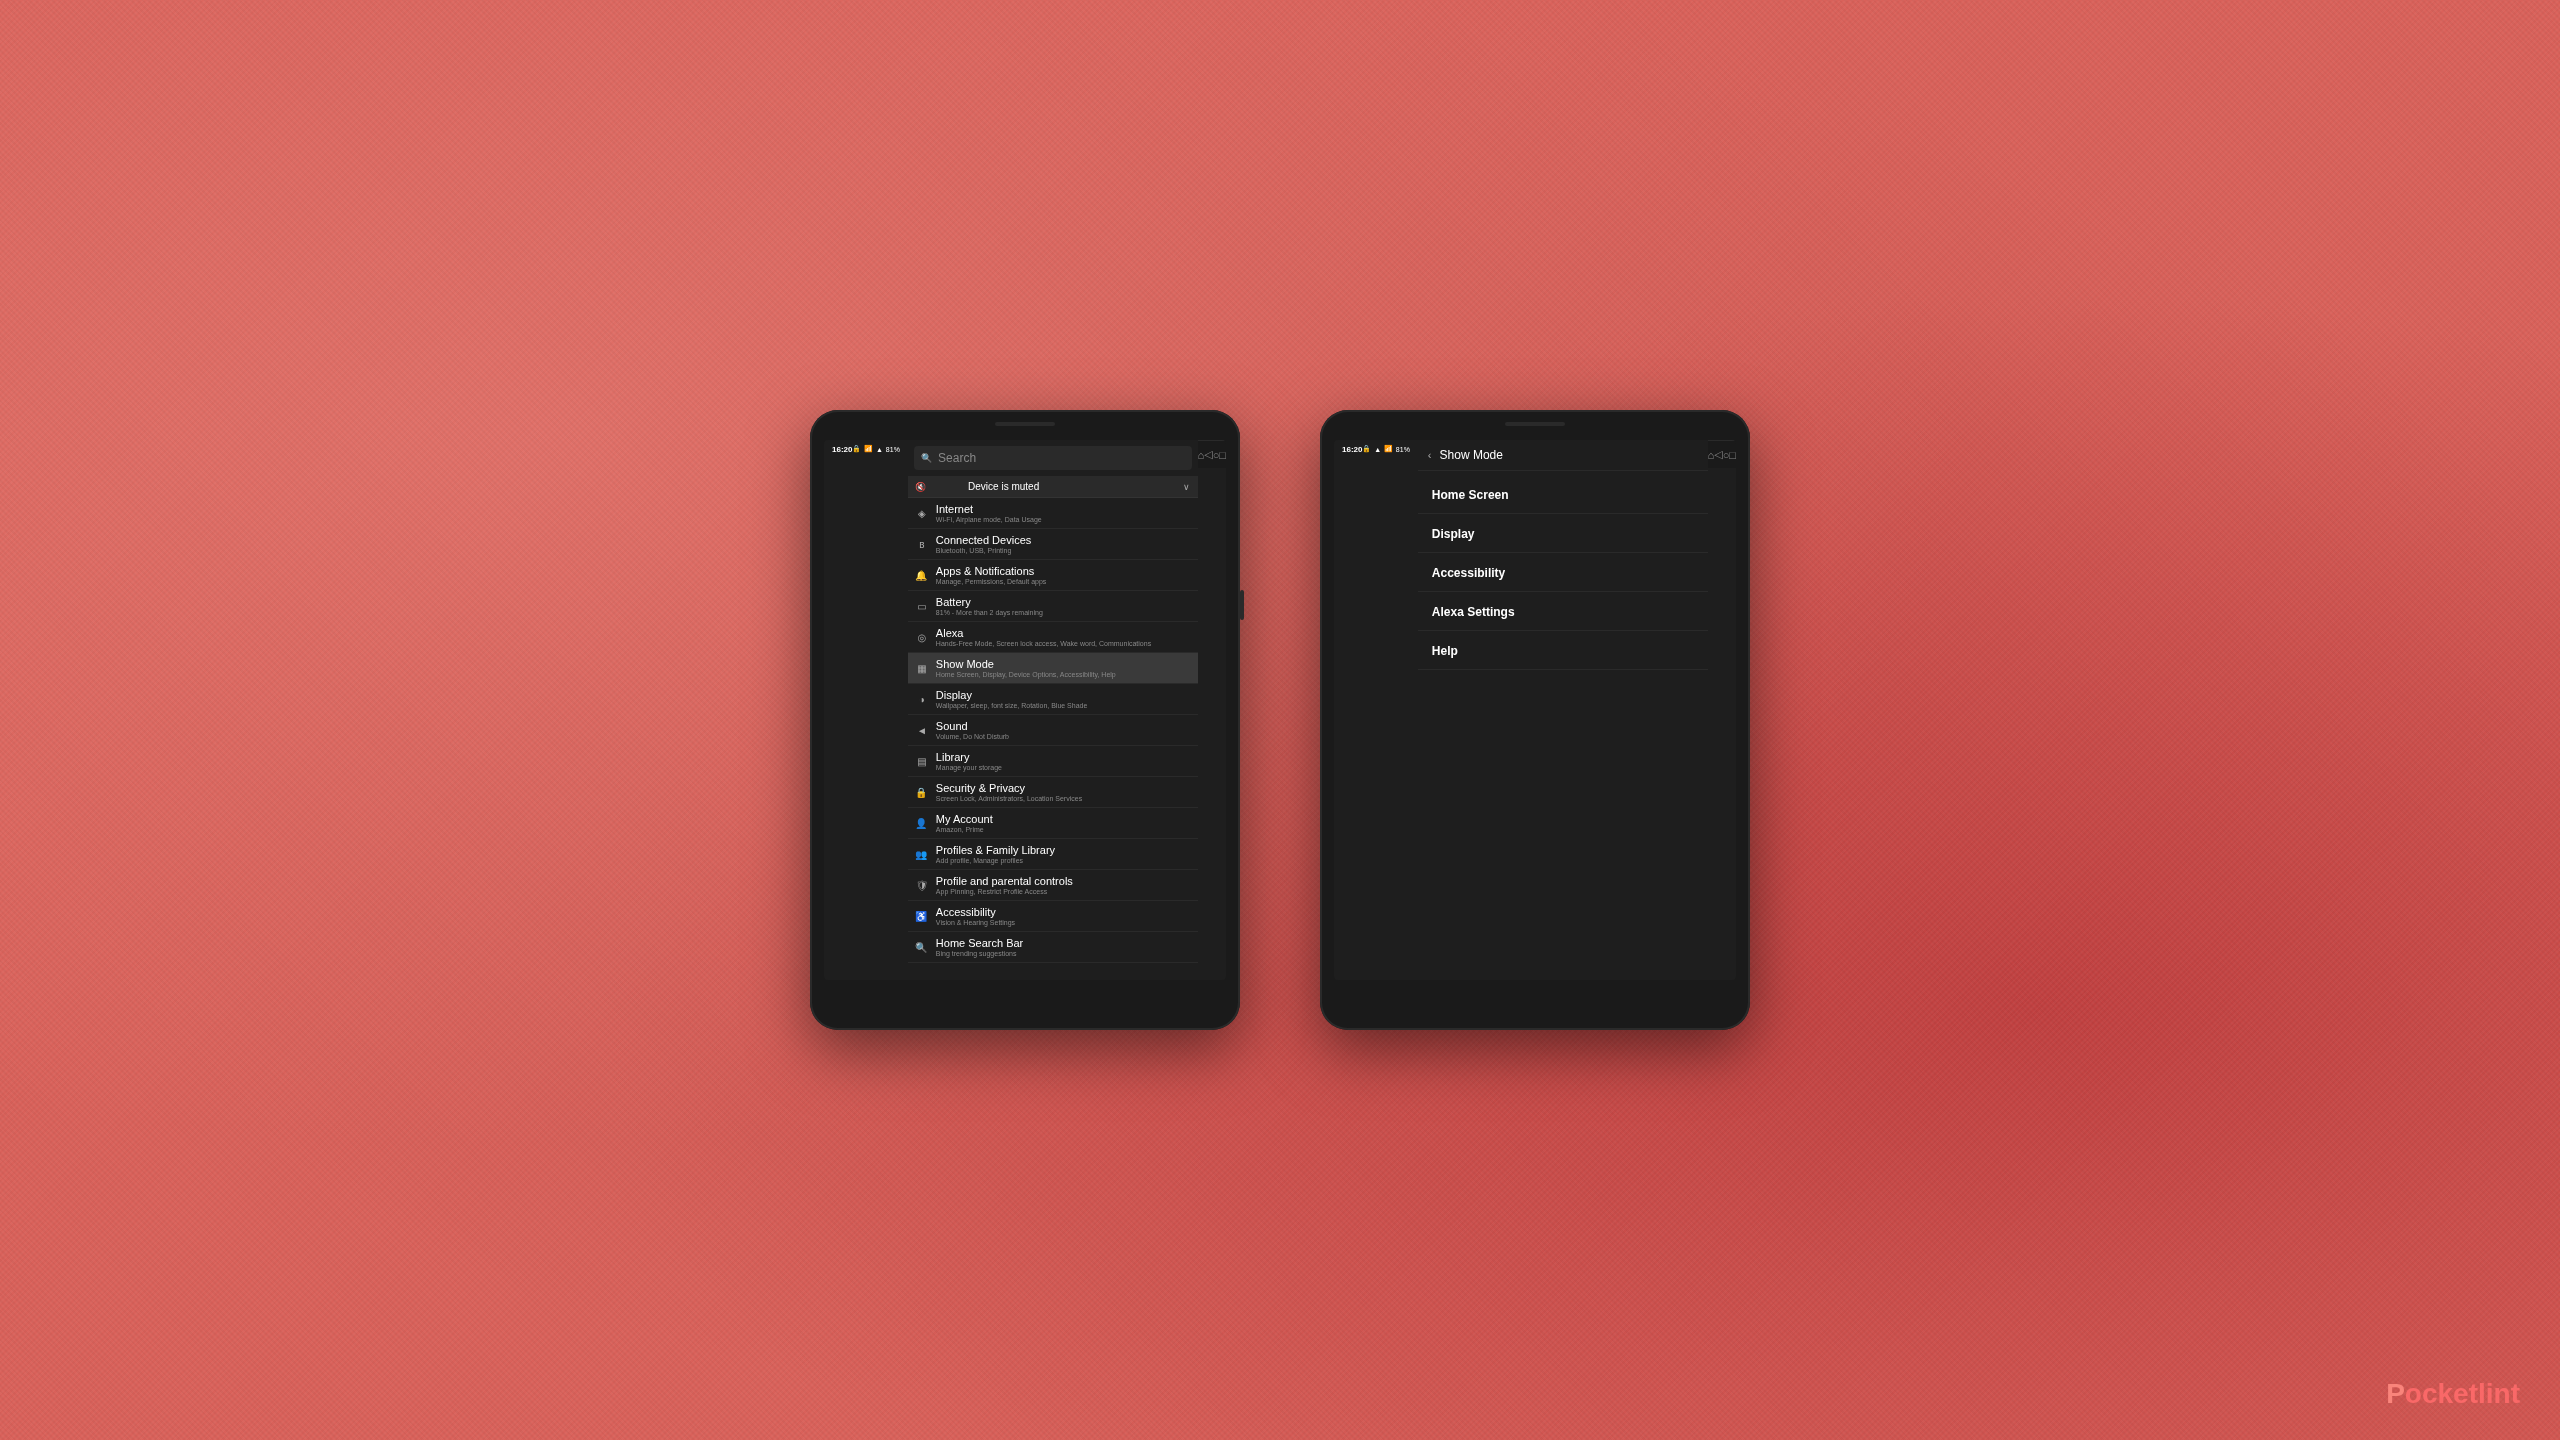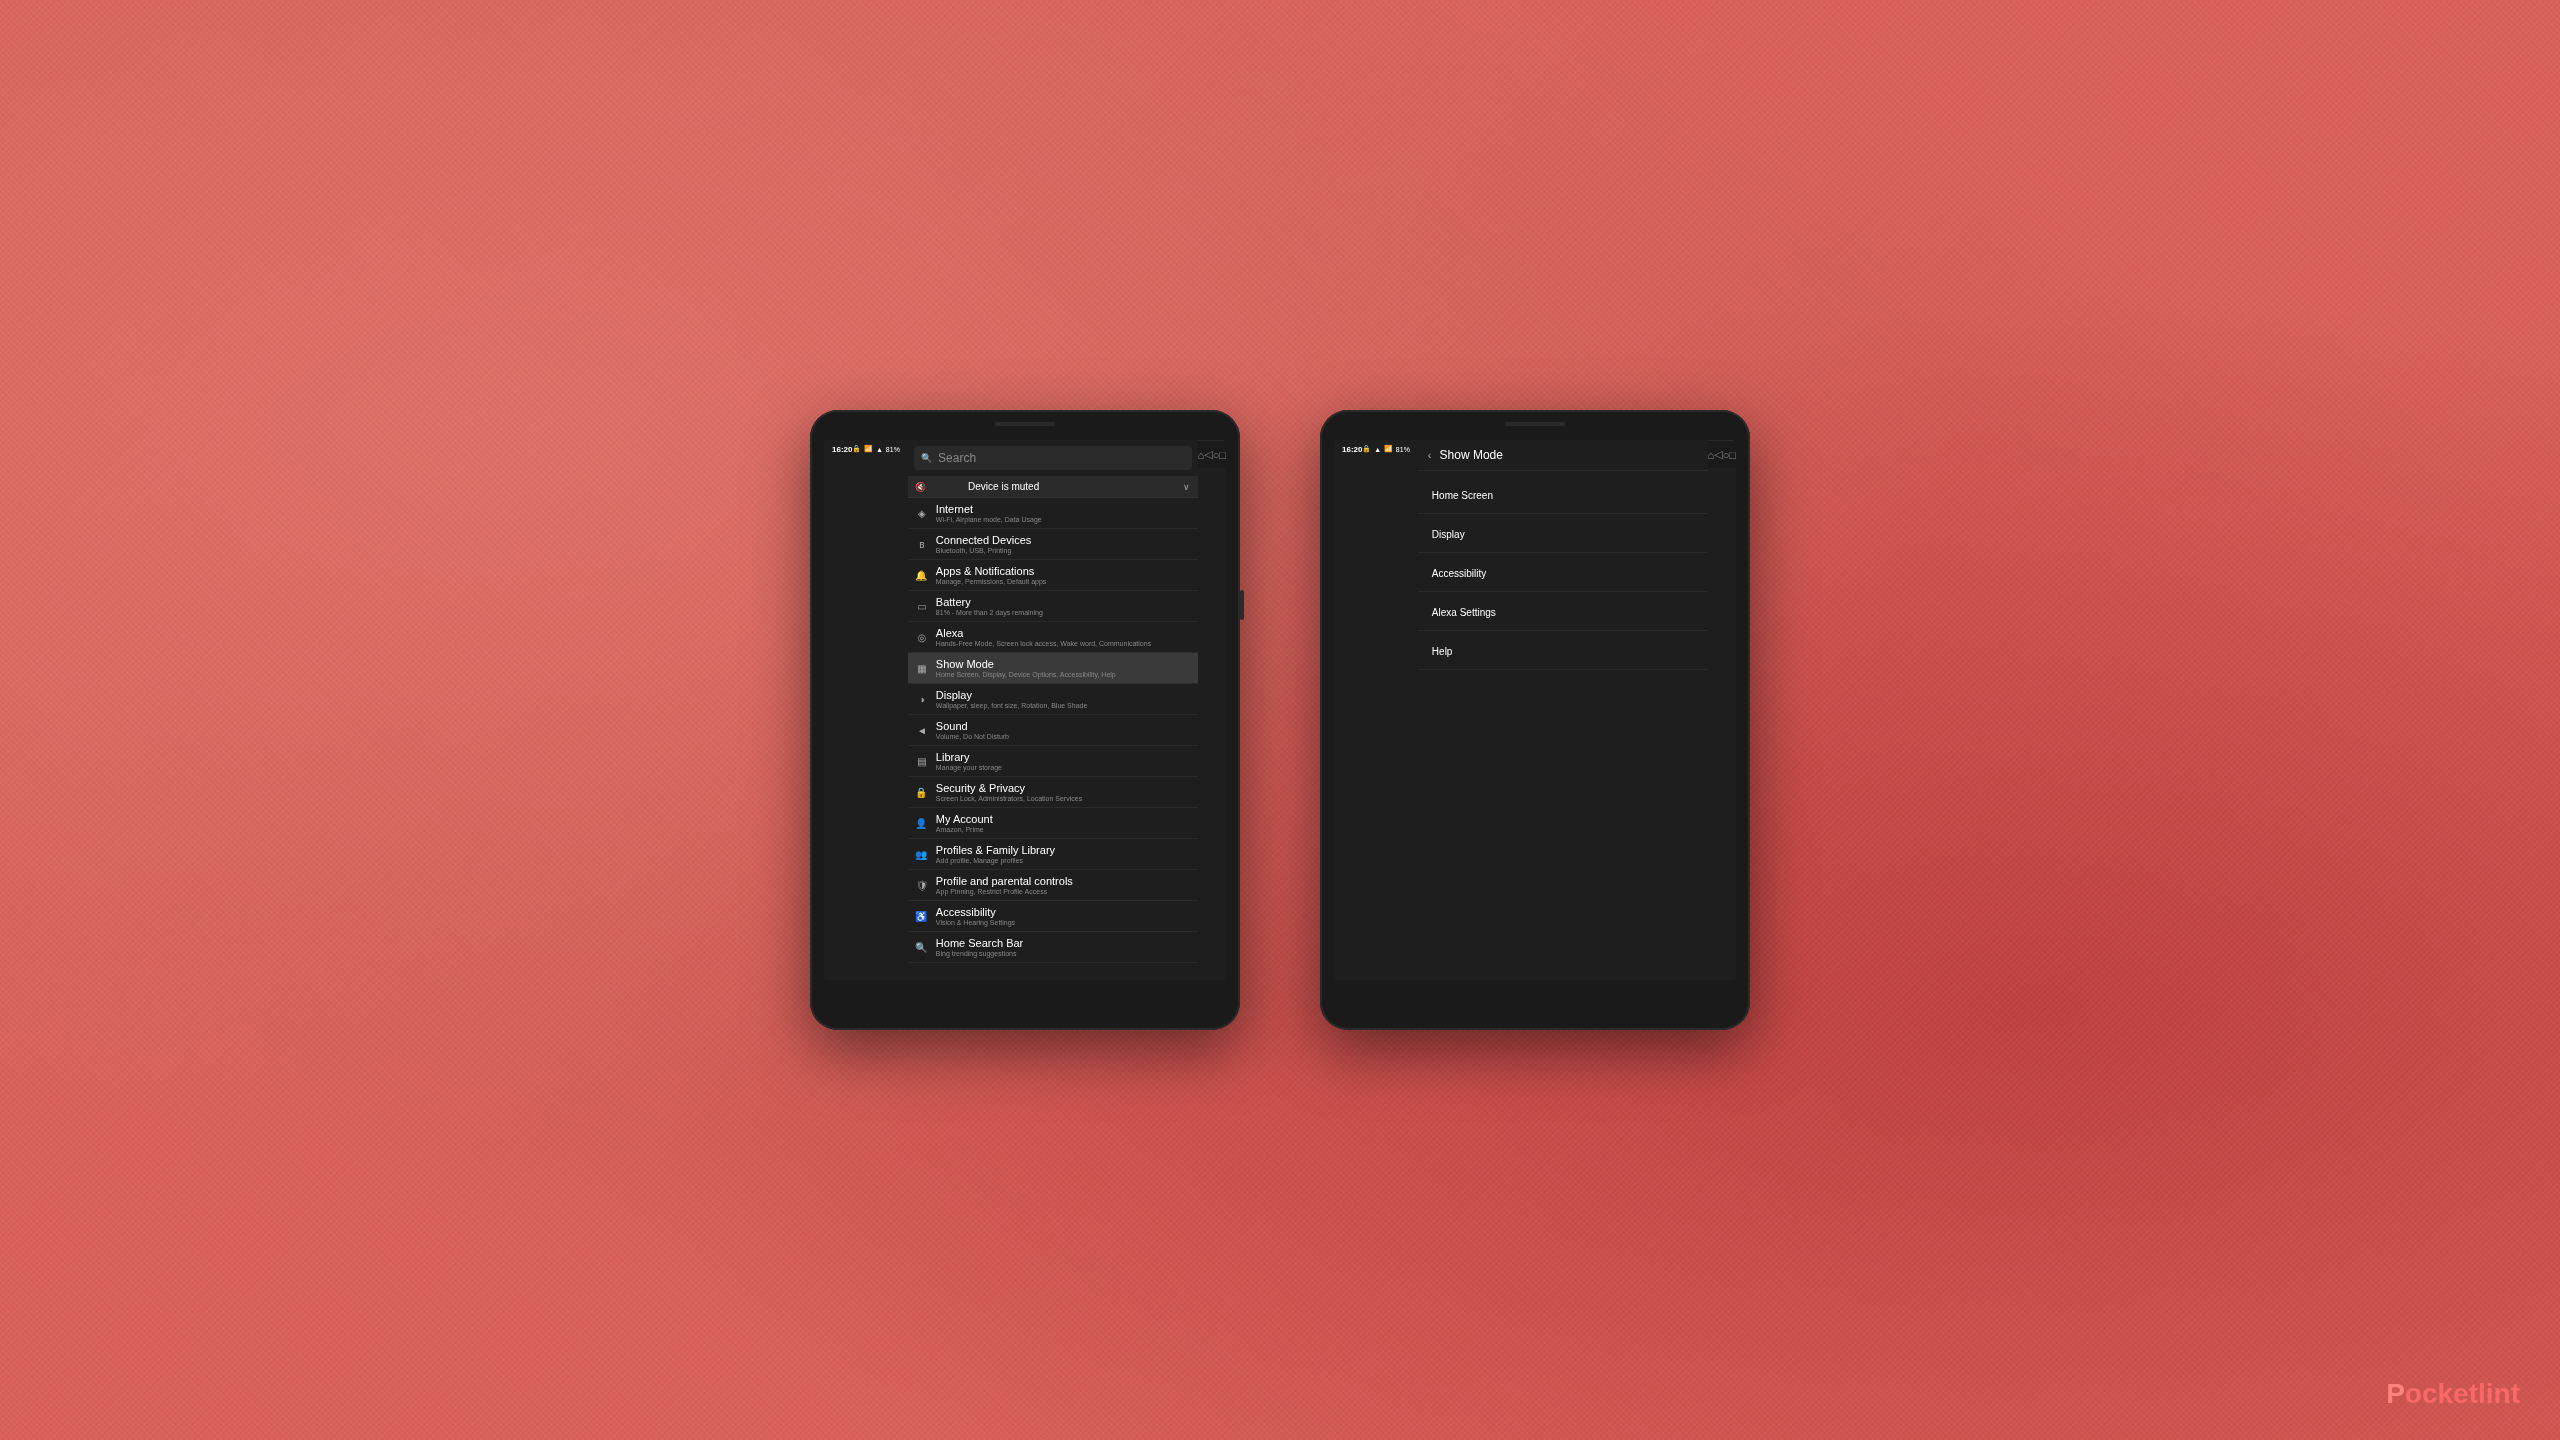--- a/index.html
+++ b/index.html
@@ -283,22 +283,22 @@
       padding-top: 4px;
     }
 
     .show-mode-item {
       padding: 10px 14px;
       border-bottom: 1px solid #2a2a2a;
     }
 
     .show-mode-item-text {
       color: #ffffff;
-      font-size: 10px;
-      font-weight: 400;
+      font-size: 12px;
+      font-weight: 700;
       margin-top: 31px;
     }
   </style>
 </head>
 <body>
 
 <div class="tablet tablet-left">
   <div class="tablet-screen">
 
     <div class="status-bar">

